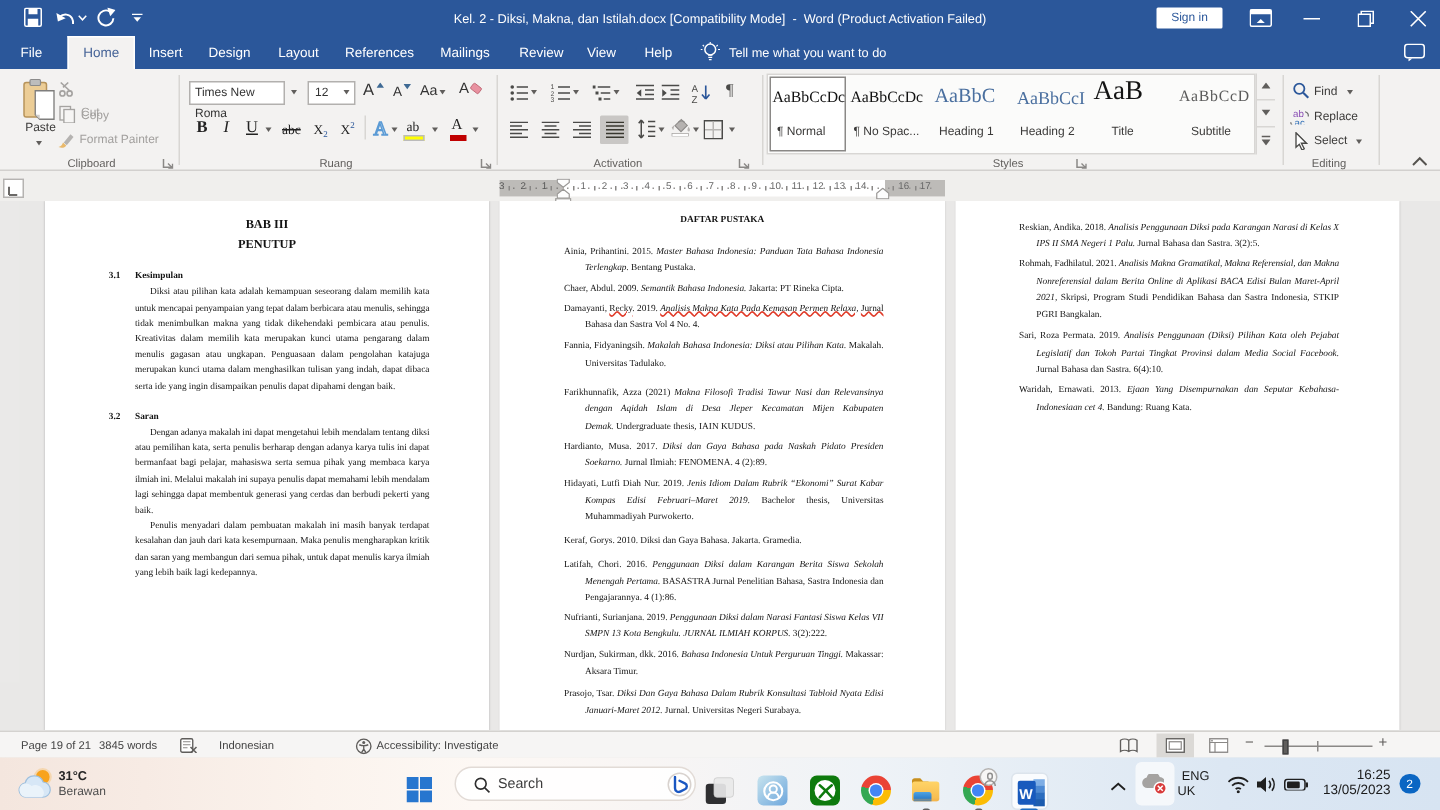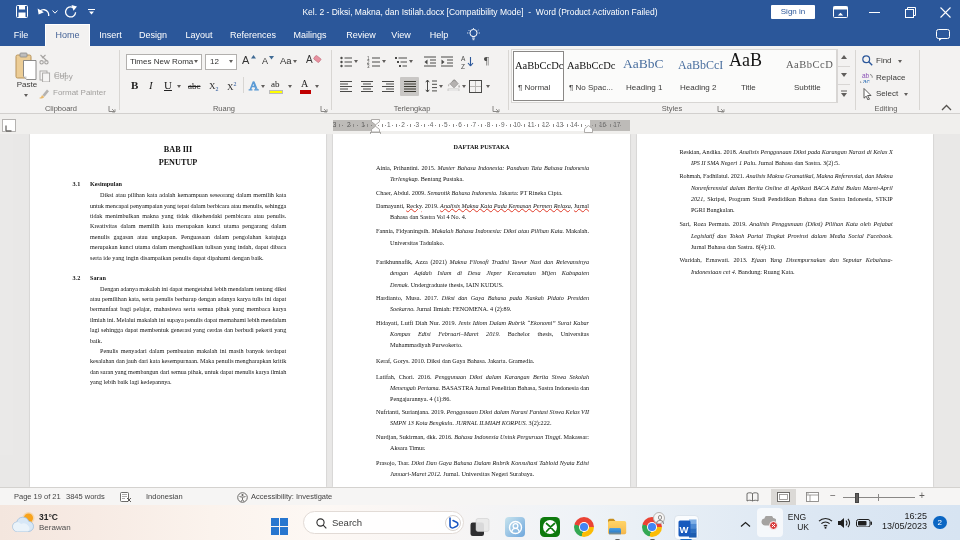--- a/index.html
+++ b/index.html
@@ -91,37 +91,38 @@
  <div class="tab" style="left:226px;width:54px">References</div>
  <div class="tab" style="left:287px;width:46px">Mailings</div>
  <div class="tab" style="left:341px;width:40px">Review</div>
  <div class="tab" style="left:386px;width:30px">View</div>
  <div class="tab" style="left:425px;width:28px">Help</div>
  <svg class="abs" style="left:467px;top:4px" width="13" height="14" viewBox="0 0 13 14">
   <circle cx="6.5" cy="5" r="3.6" fill="none" stroke="#fff" stroke-width="1"></circle>
   <path d="M5,8.7 h3 M5.2,10.2 h2.6 M5.6,11.7 h1.8" stroke="#fff" stroke-width="0.9"></path>
   <path d="M6.5,0 v1.2 M1.5,2 l.9,.9 M11.5,2 l-.9,.9 M0,5 h1.3 M11.7,5 H13" stroke="#fff" stroke-width="0.8"></path>
  </svg>
+ <div class="tab" style="left:486px;width:130px;text-align:left;font-size:8.5px">Tell me what you want to do</div>
  <svg class="abs" style="left:936px;top:5px" width="14" height="12" viewBox="0 0 14 12">
   <rect x="0.5" y="0.5" width="13" height="9" rx="2" fill="none" stroke="#fff" stroke-width="1"></rect>
   <path d="M3,10 v2 l2.5,-2" fill="#fff"></path>
  </svg>
 </div>
 
 <div id="ribbon">
 
  <div class="gdiv" style="left:119px"></div>
  <div class="gdiv" style="left:331px"></div>
  <div class="gdiv" style="left:508px"></div>
  <div class="gdiv" style="left:855px"></div>
  <div class="gdiv" style="left:919px"></div>
 
  <div class="glabel" style="left:31px">Clipboard</div>
  <div class="glabel" style="left:194px">Ruang</div>
- <div class="glabel" style="left:382px">Terlengkap</div>
+ <div class="glabel" style="left:382px">Activation</div>
  <div class="glabel" style="left:642px">Styles</div>
  <div class="glabel" style="left:856px">Editing</div>
 
  <svg class="abs" style="left:15px;top:6px" width="25" height="30" viewBox="0 0 25 30">
    <rect x="1" y="3" width="15" height="23" rx="1.5" fill="#eccd96" stroke="#b7935a" stroke-width="1"></rect>
    <rect x="5" y="1" width="7" height="4" rx="0.8" fill="#bdbdbd" stroke="#8b8b8b" stroke-width="0.8"></rect>
    <path d="M8.5,8.5 h12.5 v19 h-9.5 l-3,-3 z" fill="#fff" stroke="#7f7e7d" stroke-width="0.9"></path>
    <path d="M8.5,24.5 l3,0 0,3 z" fill="#d0cecc"></path>
  </svg>
  <div class="rbtxt" style="left:13px;top:34px;width:28px;text-align:center">Paste</div>
@@ -140,21 +141,21 @@
  <svg class="abs" style="left:38px;top:41px" width="13" height="12" viewBox="0 0 13 12">
    <path d="M1,11 c2,-.5 2.5,-1.5 3,-3 l2.2,2 c-1,1.5 -3,2 -5.2,1 z" fill="#e9b96b"></path>
    <path d="M4.5,8 L9,2.5 l2,1.8 L6.5,9.8 z" fill="#b5b3b1"></path>
  </svg>
  <div class="rbgray" style="left:53px;top:41.5px">Format Painter</div>
  <svg class="abs" style="left:108px;top:59px" width="8" height="8" viewBox="0 0 8 8">
   <path d="M1,1 v5.5 h5.5" fill="none" stroke="#8a8886" stroke-width="1"></path>
   <path d="M4,4 l3,3 M7,4.2 V7 H4.2" fill="none" stroke="#8a8886" stroke-width="0.9"></path>
  </svg>
 
- <div class="combo" style="left:126px;top:8px;width:76px;height:16px;line-height:14px;padding-left:3px">Times New Roma</div>
+ <div class="combo" style="left:126px;top:8px;width:64px;height:16px;line-height:14px;padding-left:3px">Times New Roma</div>
  <div class="car" style="left:194px;top:14px"></div>
  <div class="combo" style="left:205px;top:8px;width:32px;height:16px;line-height:14px;padding-left:4px">12</div>
  <div class="car" style="left:229px;top:14px"></div>
  <div class="rbtxt" style="left:242px;top:7.5px;font-size:11px;color:#333">A</div>
  <svg class="abs" style="left:251px;top:9px" width="5" height="4" viewBox="0 0 5 4">
       <path d="M2.5,0 L5,3.5 H0 Z" fill="#3f6a94"></path>
     </svg>
  <div class="rbtxt" style="left:262px;top:10px;font-size:9px;color:#333">A</div>
  <svg class="abs" style="left:269px;top:10px" width="5" height="4" viewBox="0 0 5 4">
       <path d="M2.5,3.5 L5,0 H0 Z" fill="#3f6a94"></path>
@@ -620,21 +621,21 @@
   <svg style="position:absolute;left:4px;top:8px" width="15" height="10" viewBox="0 0 17 11">
    <path d="M4.5,10.5 a4 4 0 0 1 -.6,-7.95 a5.2 5.2 0 0 1 9.9,-0.5 a3.6 3.6 0 0 1 -0.6,8.45 z" fill="#a5a3a1"></path>
   </svg>
   <div style="position:absolute;left:12px;top:12.5px;width:9px;height:9px;border-radius:50%;background:#d83b3b;border:1px solid #fdfdfd">
    <svg style="position:absolute;left:1.2px;top:1.2px" width="5" height="5" viewBox="0 0 6 6">
           <path d="M1,1 L5,5 M5,1 L1,5" stroke="#fff" stroke-width="1.2"></path>
         </svg>
   </div>
  </div>
  <div class="tbt" style="left:785px;top:6.5px;width:24px;text-align:center;font-size:8.5px">ENG</div>
- <div class="tbt" style="left:785px;top:16.5px;width:24px;text-align:right;font-size:8.5px">UK</div>
+ <div class="tbt" style="left:785px;top:16.5px;width:24px;text-align:left;font-size:8.5px">UK</div>
  <svg class="abs" style="left:818px;top:12px" width="15" height="12" viewBox="0 0 15 12">
   <path d="M1,4.2 a9.2 9.2 0 0 1 13,0" fill="none" stroke="#1f1f1f" stroke-width="1.2"></path>
   <path d="M3.4,6.7 a5.8 5.8 0 0 1 8.2,0" fill="none" stroke="#1f1f1f" stroke-width="1.2"></path>
   <path d="M5.8,9.1 a2.4 2.4 0 0 1 3.4,0" fill="none" stroke="#1f1f1f" stroke-width="1.2"></path>
   <circle cx="7.5" cy="10.8" r="1" fill="#1f1f1f"></circle>
  </svg>
  <svg class="abs" style="left:837px;top:11.5px" width="15" height="12" viewBox="0 0 15 12">
   <path d="M1,4 H3.5 L7,1 V11 L3.5,8 H1 Z" fill="#1f1f1f"></path>
   <path d="M9,3.5 a4 4 0 0 1 0,5 M11,1.8 a7 7 0 0 1 0,8.4" fill="none" stroke="#1f1f1f" stroke-width="1.1"></path>
  </svg>

